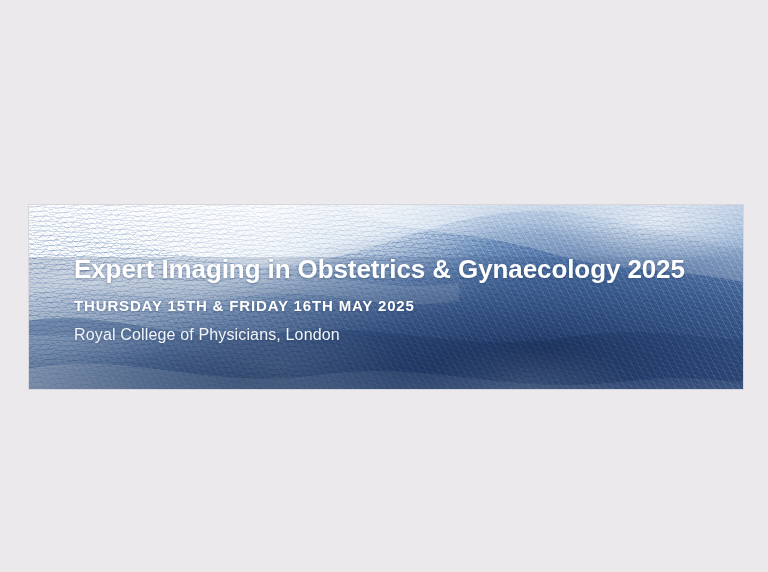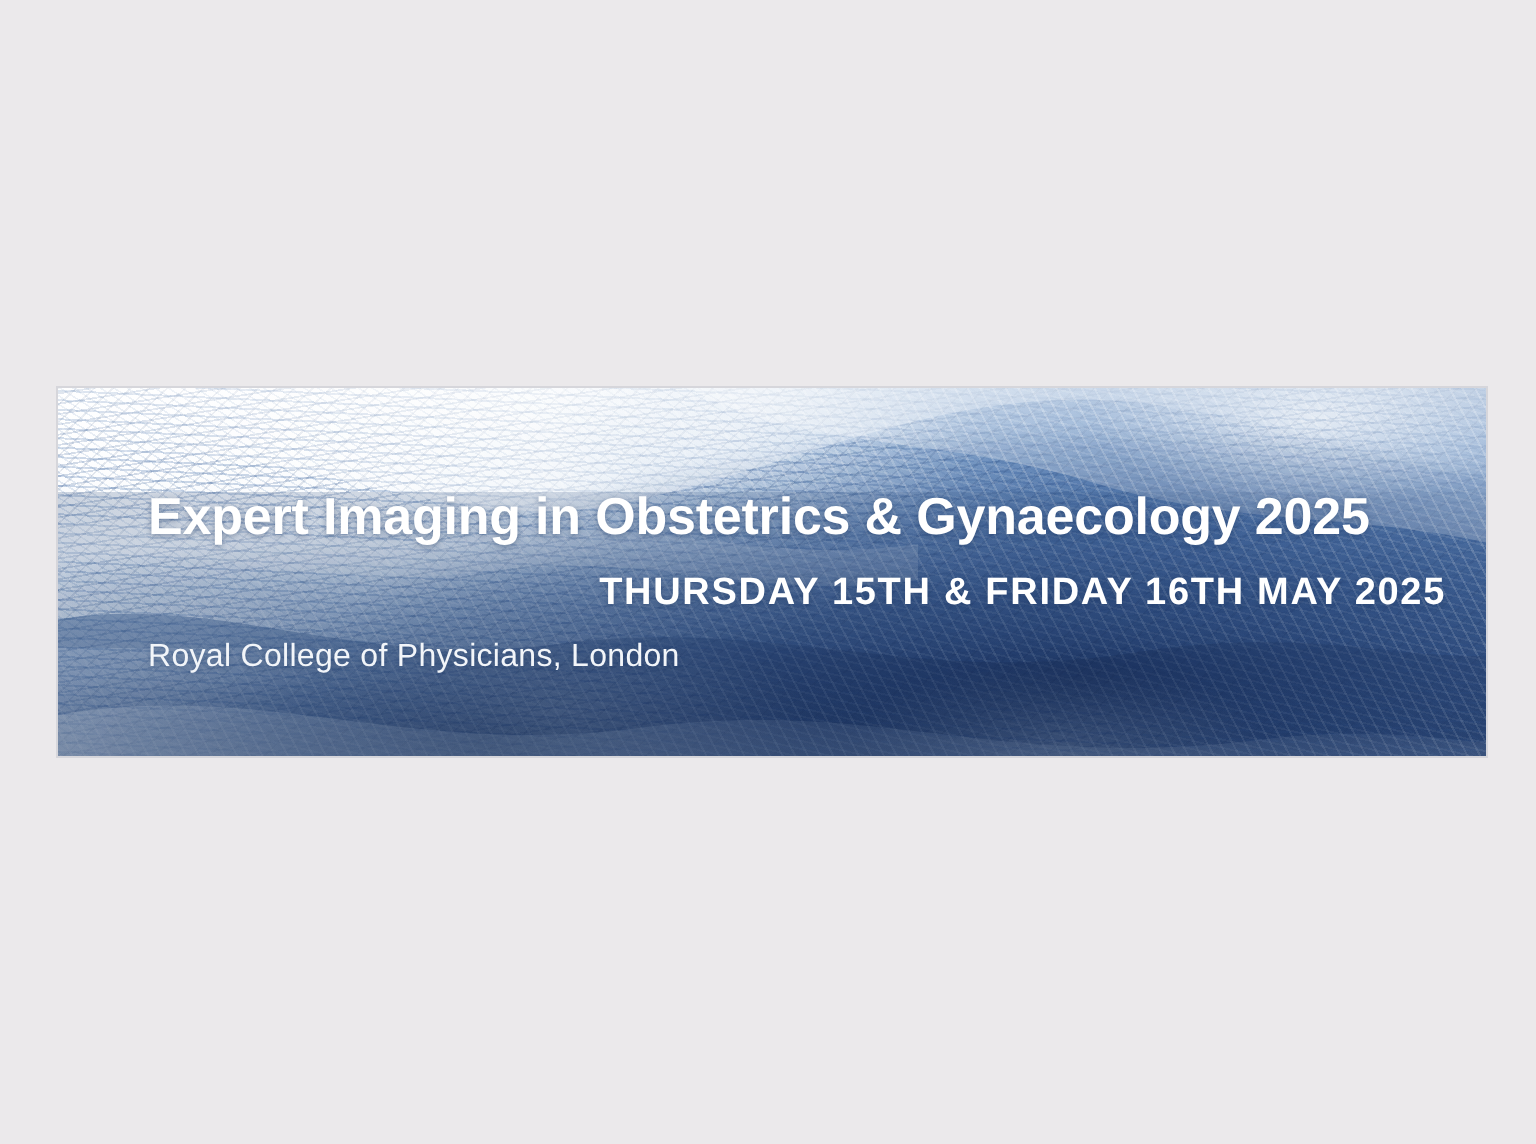--- a/index.html
+++ b/index.html
@@ -13,20 +13,21 @@
     font-family: "Liberation Sans", sans-serif;
     overflow: hidden;
     position: relative;
   }
 
   
   #page {
     position: absolute;
     inset: 0;
     background: #ebe9eb;
+    margin-top: 11px;
   }
 
   
   #banner {
     position: absolute;
     left: 29px;
     top: 194px;
     width: 714px;
     height: 184px;
     overflow: hidden;
@@ -177,27 +178,26 @@
     font-weight: 700;
     line-height: 1.12;
     letter-spacing: -0.1px;
     text-shadow: 0 1px 3px rgba(30,55,95,0.45);
     white-space: nowrap;
     margin: 0;
   }
 
   #banner-subtitle {
     color: #ffffff;
-    font-size: 19px;
+    font-size: 15px;
     font-weight: 700;
     letter-spacing: 0.85px;
     margin: 13px 0 0 0;
     text-shadow: 0 1px 3px rgba(30,55,95,0.45);
     white-space: nowrap;
-    text-align: right;
   }
 
   #banner-venue {
     color: #f2f5f9;
     font-size: 16px;
     font-weight: 400;
     letter-spacing: 0.15px;
     margin: 12px 0 0 0;
     text-shadow: 0 1px 3px rgba(30,55,95,0.40);
     white-space: nowrap;

